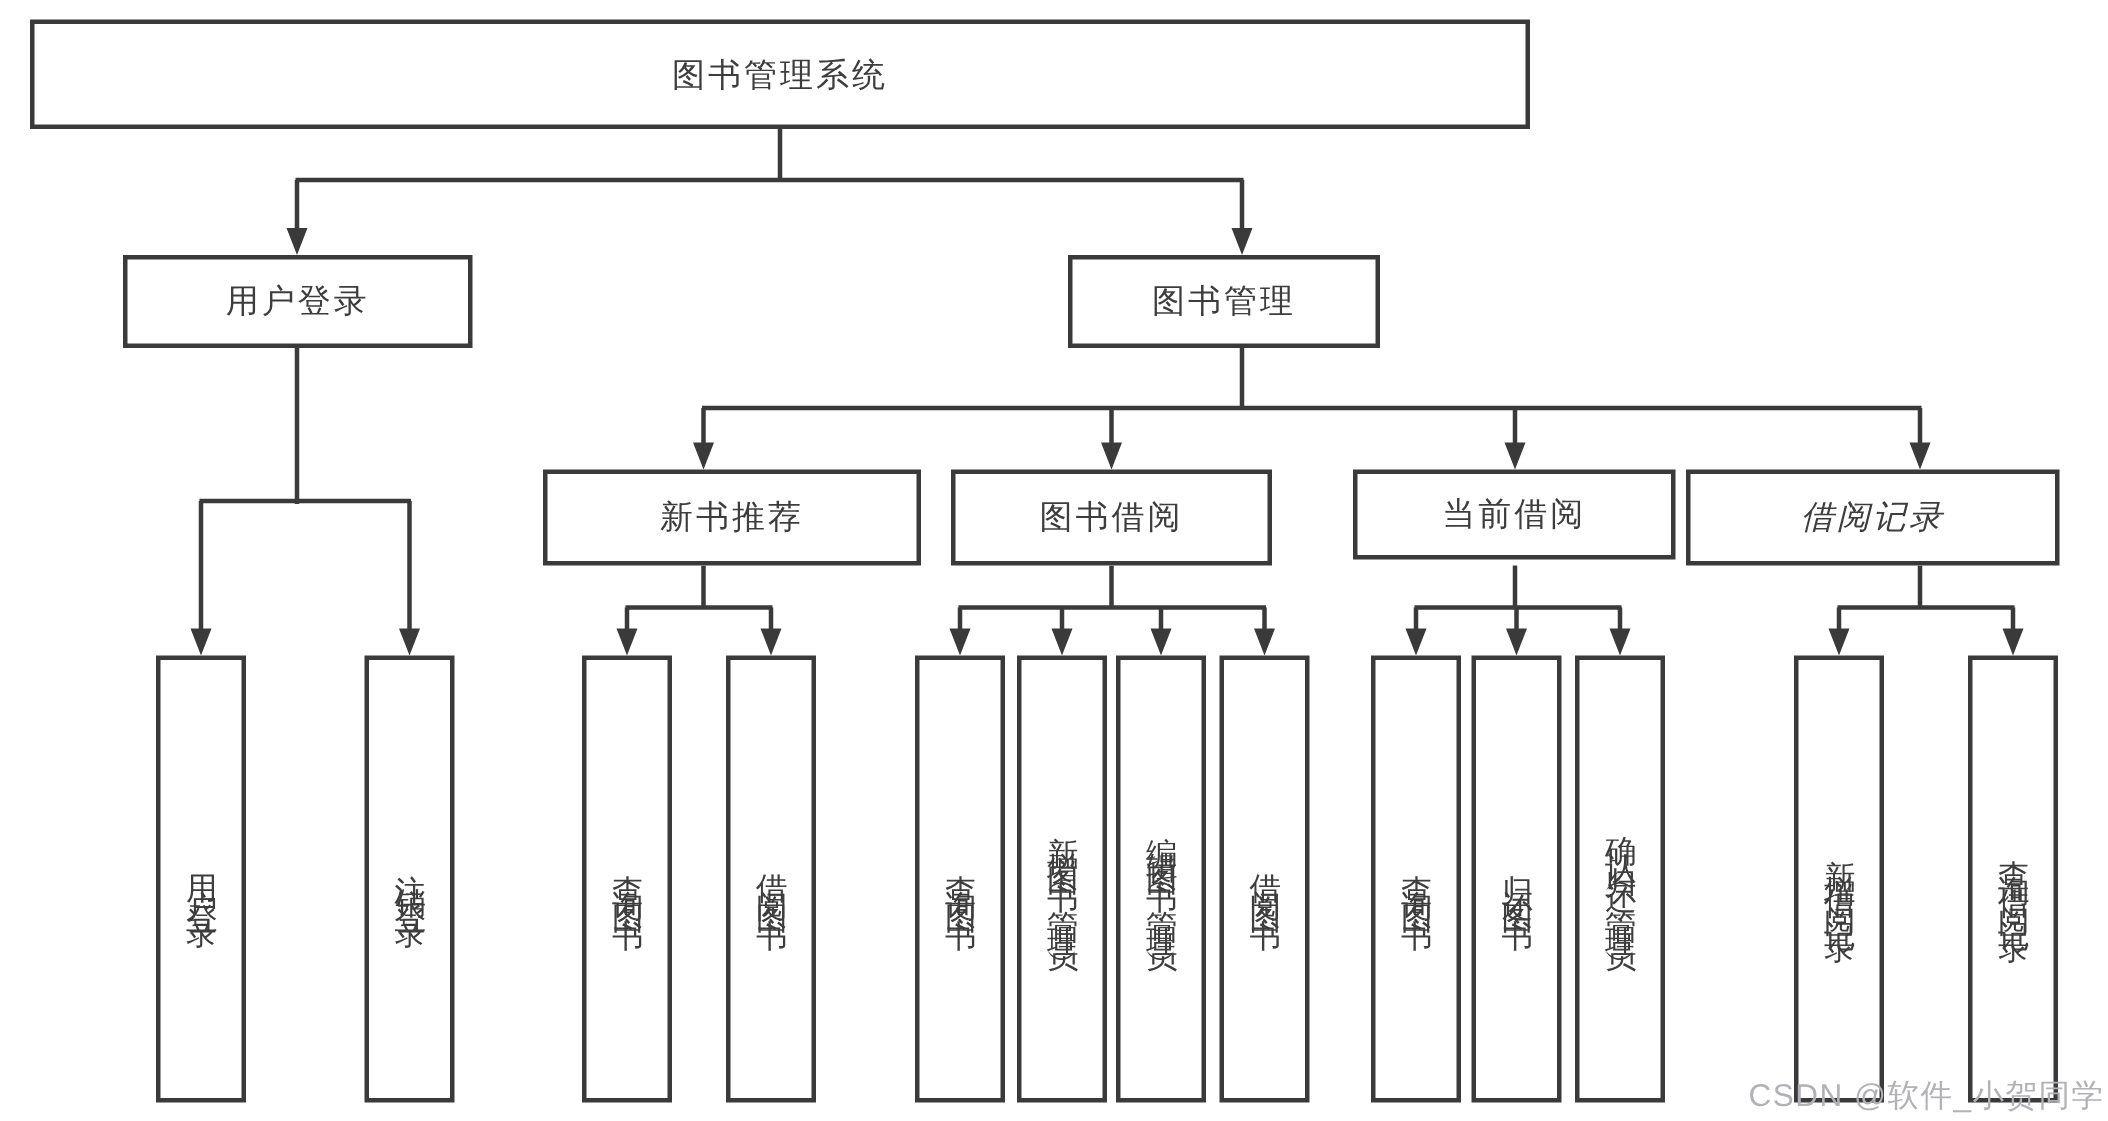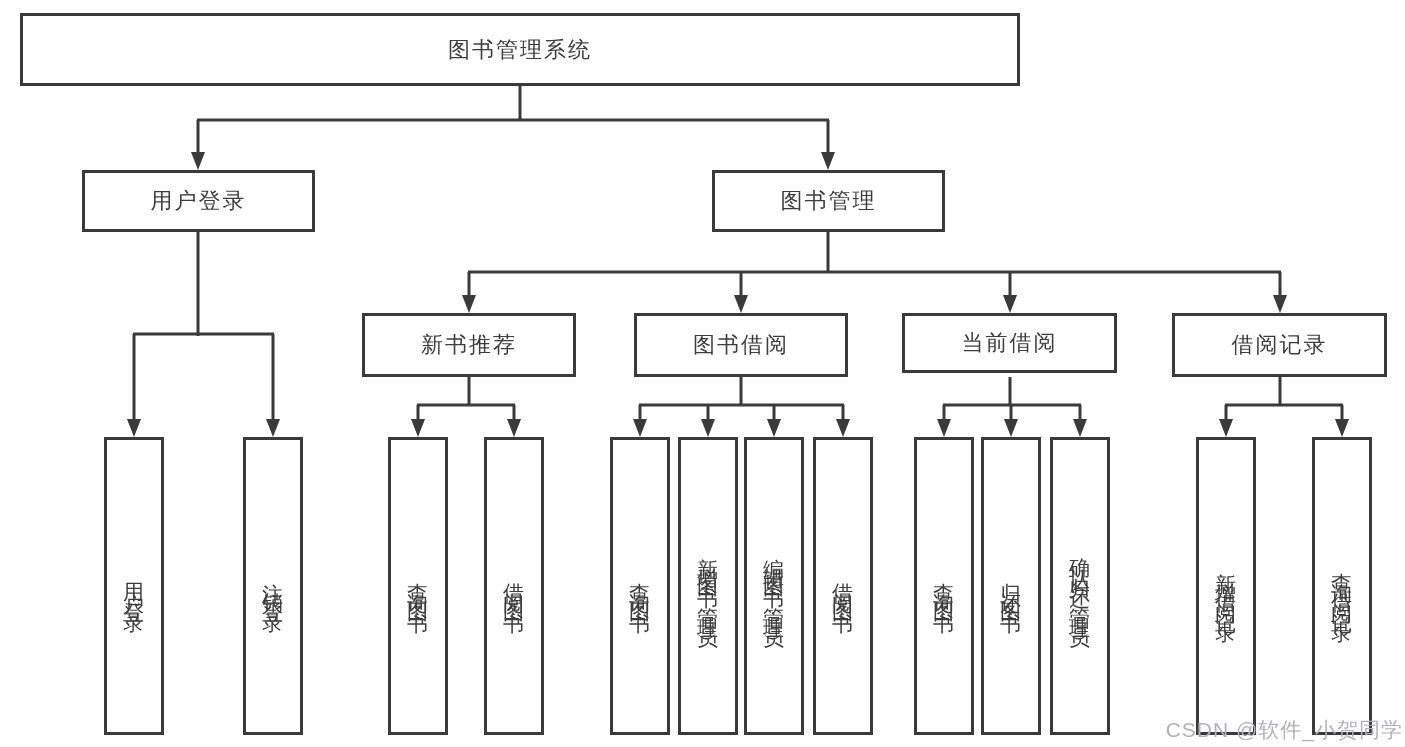--- a/index.html
+++ b/index.html
@@ -130,34 +130,34 @@
       M1335 419 L1349 419 L1342 437 Z"></path>
   </svg>
 
   <div class="node" style="left:20px; top:13px; width:1000px; height:73px;">
     <span class="lbl">图书管理系统</span>
   </div>
 
   <div class="node" style="left:82px; top:170px; width:233px; height:62px;">
     <span class="lbl">用户登录</span>
   </div>
-  <div class="node" style="left:712px; top:170px; width:233px; height:62px;">
+  <div class="node" style="left:712px; top:170px; width:208px; height:62px;">
     <span class="lbl">图书管理</span>
   </div>
 
-  <div class="node" style="left:362px; top:313px; width:214px; height:64px;">
+  <div class="node" style="left:362px; top:313px; width:252px; height:64px;">
     <span class="lbl">新书推荐</span>
   </div>
   <div class="node" style="left:634px; top:313px; width:214px; height:64px;">
     <span class="lbl">图书借阅</span>
   </div>
   <div class="node" style="left:902px; top:313px; width:215px; height:60px;">
     <span class="lbl">当前借阅</span>
   </div>
-  <div class="node" style="left:1172px; top:313px; width:215px; height:64px;">
+  <div class="node" style="left:1124px; top:313px; width:249px; height:64px;font-style:italic;">
     <span class="lbl">借阅记录</span>
   </div>
 
   <div class="node leaf" style="left:104px;">
     <span class="vlbl">用户登录</span>
   </div>
   <div class="node leaf" style="left:243px;">
     <span class="vlbl">注销登录</span>
   </div>
 

